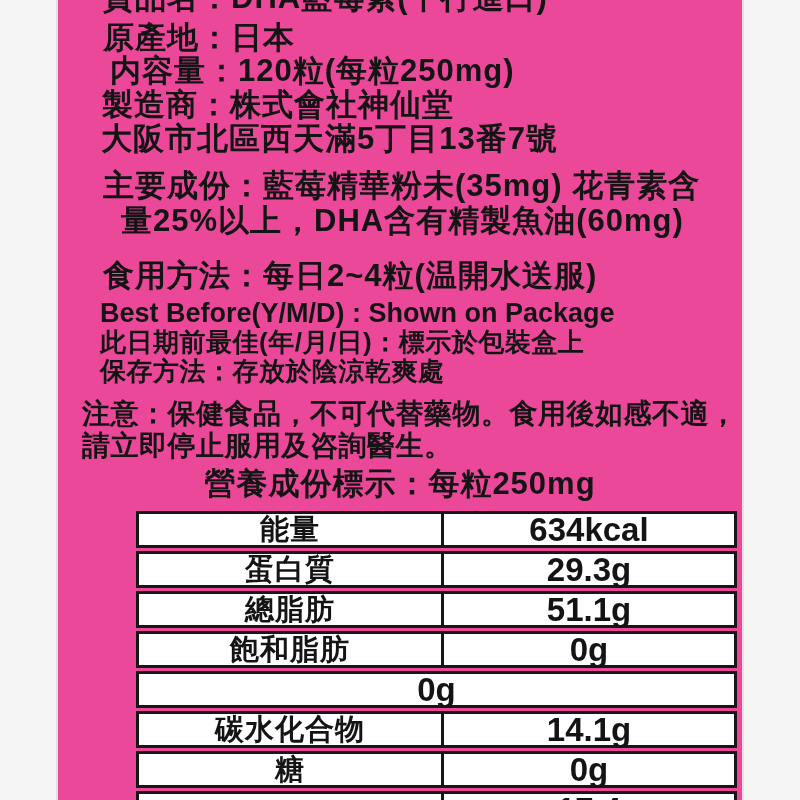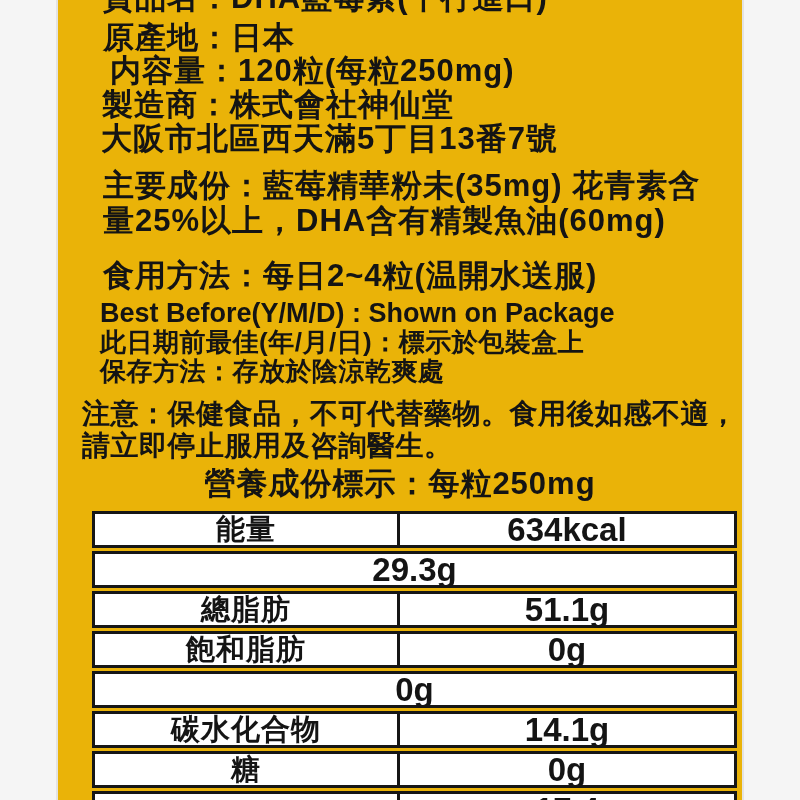--- a/index.html
+++ b/index.html
@@ -6,60 +6,61 @@
   html, body {
     width: 800px; height: 800px;
     background: #f5f5f5;
     overflow: hidden;
     font-family: "Liberation Sans", "DejaVu Sans", sans-serif;
     color: #141414;
   }
   .panel {
     position: absolute; left: 56px; top: 0;
     width: 688px; height: 800px;
-    background: #eab308;
+    background: #ec4899;
     border-left: 2px solid #e3e3e3;
     border-right: 2px solid #e3e3e3;
     overflow: hidden;
   }
   .line {
     position: absolute;
     font-weight: 700;
     white-space: nowrap;
     letter-spacing: 1px;
     font-size: 31px;
     line-height: 34px;
   }
   .l-name   { top: -19px; left: 45px; }
   .l-origin { top: 21px;  left: 45px; }
   .l-volume { top: 54px;  left: 52px; }
   .l-manu   { top: 88px;  left: 44px; }
   .l-addr   { top: 122px; left: 43px; }
   .l-ingr1  { top: 169px; left: 45px; }
-  .l-ingr2  { top: 204px; left: 45px; }
+  .l-ingr2  { top: 204px; left: 63px; }
   .l-usage  { top: 259px; left: 45px; }
   .l-bb     { top: 296px; left: 42px; font-size: 27px; letter-spacing: 0; }
   .l-date   { top: 325px; left: 42px; font-size: 26px; letter-spacing: 0.5px; }
   .l-store  { top: 354px; left: 42px; font-size: 26px; letter-spacing: 0.5px; }
   .l-caut1  { top: 397px; left: 24px; font-size: 28px; letter-spacing: 0.5px; }
   .l-caut2  { top: 429px; left: 24px; font-size: 28px; letter-spacing: 0.5px; }
   .l-ntitle {
     position: absolute; top: 467px; left: 0; width: 100%;
     text-align: center; font-weight: 700; font-size: 31px;
     letter-spacing: 1px; line-height: 34px;
   }
   .ntable {
     position: absolute; top: 511px; left: 34px; width: 645px;
   }
   .nrow {
     display: flex;
     height: 37px;
     border: 3px solid #161616;
     margin-bottom: 3px;
     background: #ffffff;
+    margin-left: 44px;
   }
   .ncell {
     display: flex; align-items: center; justify-content: center;
     overflow: visible;
   }
   .nlabel {
     width: 305px;
     border-right: 3px solid #161616;
     font-size: 29px;
     font-weight: 600;
@@ -98,20 +99,21 @@
   <div class="line l-caut2">請立即停止服用及咨詢醫生。</div>
 
   <div class="l-ntitle">營養成份標示：每粒250mg</div>
 
   <div class="ntable">
     <div class="nrow">
       <div class="ncell nlabel">能量</div>
       <div class="ncell nvalue">634kcal</div>
     </div>
     <div class="nrow">
+      <div class="ncell nlabel">蛋白質</div>
       <div class="ncell nvalue">29.3g</div>
     </div>
     <div class="nrow">
       <div class="ncell nlabel">總脂肪</div>
       <div class="ncell nvalue">51.1g</div>
     </div>
     <div class="nrow">
       <div class="ncell nlabel">飽和脂肪</div>
       <div class="ncell nvalue">0g</div>
     </div>

